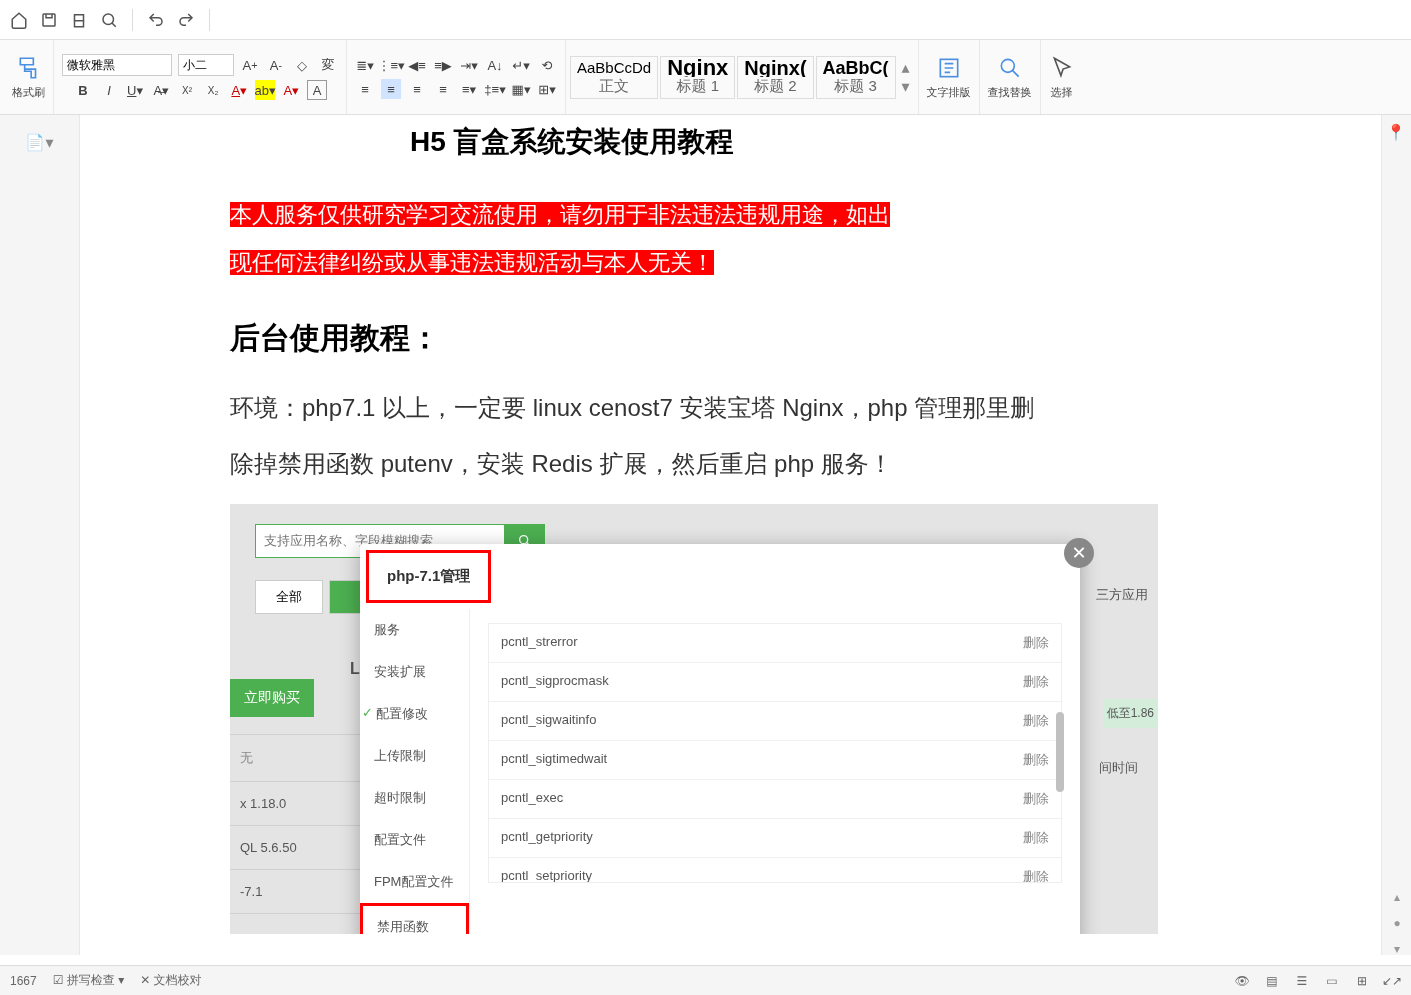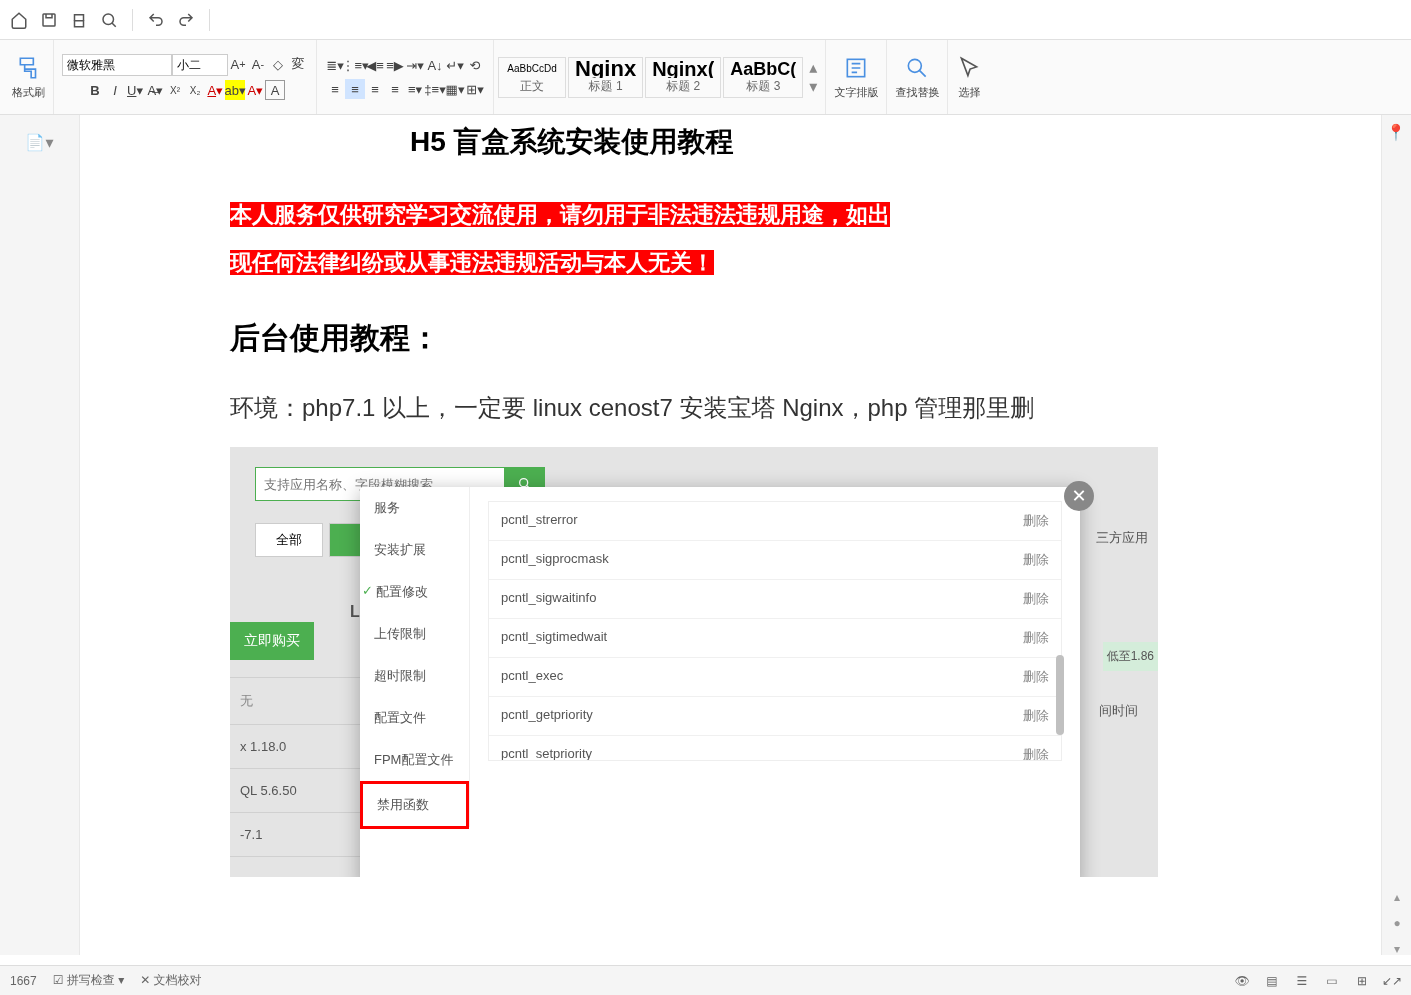--- a/index.html
+++ b/index.html
@@ -15,42 +15,42 @@
 .rtab{font-size:14px;color:#333;cursor:pointer;padding:4px 10px;border-radius:14px}
 .rtab.active{background:#4a90e2;color:#fff}
 .rtab-search{color:#999;font-size:13px;margin-left:10px}
 
 
 .ribbon{height:75px;border-bottom:1px solid #e0e0e0;display:flex;align-items:center;padding:0 4px;background:#fafafa;margin-top:0}
 .rgroup{display:flex;flex-direction:column;justify-content:center;align-items:center;padding:0 8px;height:100%;border-right:1px solid #e8e8e8;position:relative}
 .rgroup-big{display:flex;flex-direction:column;align-items:center;gap:2px}
 .rgroup-big svg{width:26px;height:26px}
 .rgroup-label{font-size:11px;color:#444;margin-top:2px}
-.rgroup-row{display:flex;gap:0;}
+.rgroup-row{display:flex;gap:6px;align-items:center}
 .font-sel{height:22px;font-size:12px;border:1px solid #ccc;background:#fff;padding:0 4px}
 .font-name{width:110px}
 .font-size{width:56px}
 .icon-btn{width:20px;height:20px;display:flex;align-items:center;justify-content:center;color:#444;cursor:pointer;font-size:13px}
 .mini{font-size:10px}
 .style-card{border:1px solid #ddd;padding:2px 6px;text-align:center;min-width:68px}
-.style-sample{font-size:10px;line-height:18px;overflow:hidden;white-space:nowrap}
-.style-name{font-size:12px;color:#666}
+.style-sample{font-size:15px;line-height:18px;overflow:hidden;white-space:nowrap}
+.style-name{font-size:15px;color:#666}
 
 
 .doc-container{display:flex;height:840px;position:relative}
 .left-margin{width:80px;background:#f5f5f5;border-right:1px solid #e8e8e8;position:relative}
 .nav-icon{position:absolute;left:50%;transform:translateX(-50%);color:#888}
 .page{flex:1;background:#fff;padding:0 0 0 0;position:relative;overflow:hidden}
 .right-panel{width:30px;background:#f5f5f5;border-left:1px solid #e8e8e8;display:flex;flex-direction:column;align-items:center;padding-top:8px;gap:10px}
 .right-panel .rp{color:#4a90e2}
 
 
 .doc-content{margin-left:150px;width:880px}
 .doc-title{font-size:28px;font-weight:bold;margin-top:8px;margin-left:180px}
-.warn{background:#ff0000;color:#fff;font-size:22px;font-weight:bold;display:inline;line-height:2.2}
+.warn{background:#ff0000;color:#fff;font-size:22px;font-weight:normal;display:inline;line-height:2.2}
 .warn-wrap{margin-top:30px}
 .h2{font-size:30px;font-weight:bold;margin-top:30px}
 .para{font-size:24px;color:#333;margin-top:30px;line-height:1.6}
 
 
 .embed{margin-top:20px;width:928px;height:430px;background:#e4e4e4;position:relative;overflow:hidden}
 .embed-search{position:absolute;top:20px;left:25px;width:290px;height:34px;display:flex}
 .embed-search input{flex:1;border:1px solid #4caf50;padding:0 8px;font-size:13px;color:#999;background:#fff}
 .embed-search .sbtn{width:40px;background:#4caf50;display:flex;align-items:center;justify-content:center;color:#fff}
 .embed-tabs{position:absolute;top:76px;left:25px;display:flex;gap:6px}
@@ -248,20 +248,21 @@
 
   <div class="page">
     <div class="doc-content">
       <div class="doc-title">H5 盲盒系统安装使用教程</div>
       <div class="warn-wrap">
         <span class="warn">本人服务仅供研究学习交流使用，请勿用于非法违法违规用途，如出</span><br>
         <span class="warn">现任何法律纠纷或从事违法违规活动与本人无关！</span>
       </div>
       <div class="h2">后台使用教程：</div>
       <div class="para">环境：php7.1 以上，一定要 linux cenost7 安装宝塔 Nginx，php 管理那里删</div>
+      <div class="para" style="margin-top:18px">除掉禁用函数 putenv，安装 Redis 扩展，然后重启 php 服务！</div>
 
       <div class="embed">
         <div class="embed-search">
           <input placeholder="支持应用名称、字段模糊搜索" style="">
           <div class="sbtn">
               <svg width="16" height="16" viewBox="0 0 24 24" fill="none" stroke="#fff" stroke-width="2">
                 <circle cx="10" cy="10" r="6"></circle>
                 <path d="M20 20l-6-6"></path>
               </svg>
             </div>
@@ -277,20 +278,21 @@
           <div>x 1.18.0</div>
           <div>QL 5.6.50</div>
           <div>-7.1</div>
         </div>
         <div class="third">三方应用</div>
         <div class="lowto">低至1.86</div>
         <div class="timecol">间时间</div>
 
         <div class="modal">
           <div class="modal-close">✕</div>
+          <div class="modal-title red-box" style="display:inline-block;margin:6px">php-7.1管理</div>
           <div class="modal-body">
             <div class="modal-side">
               <div>服务</div>
               <div>安装扩展</div>
               <div class="chk" style="padding-left:16px">配置修改</div>
               <div>上传限制</div>
               <div>超时限制</div>
               <div>配置文件</div>
               <div>FPM配置文件</div>
               <div class="red-box">禁用函数</div>

